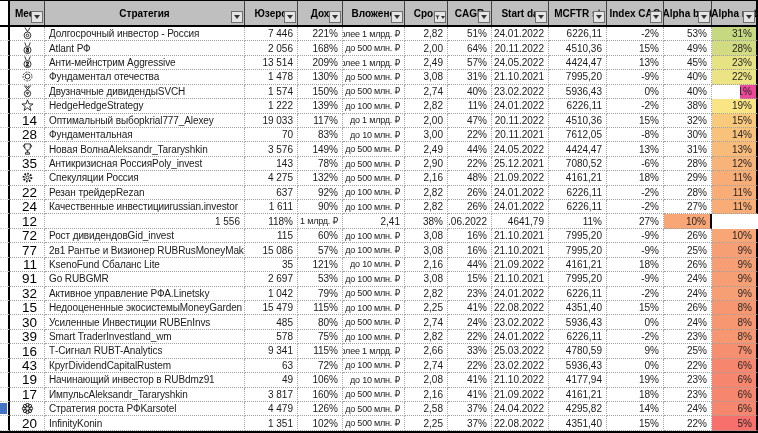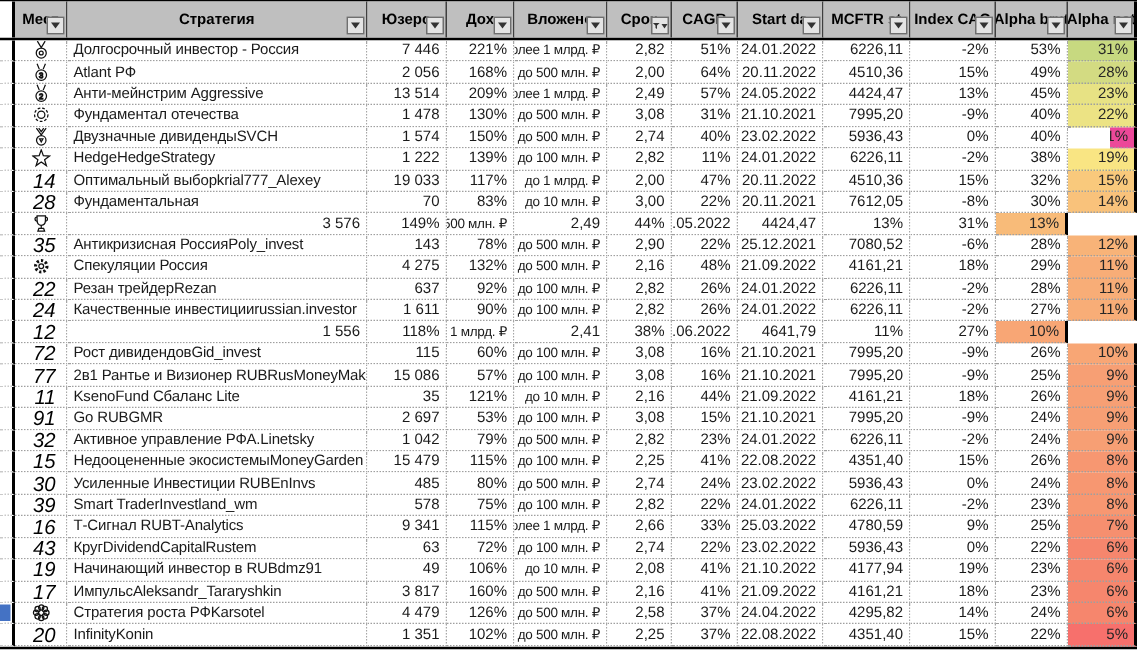--- a/index.html
+++ b/index.html
@@ -14,21 +14,21 @@
   .fbtn{position:absolute;right:1px;bottom:2px;width:12px;height:12px;background:#e4e4e4;border:1px solid #6f6f6f;box-sizing:border-box;display:flex;align-items:center;justify-content:center;gap:1px;}
   .tri{width:0;height:0;border-left:3px solid transparent;border-right:3px solid transparent;border-top:4px solid #333;}
   .tri.small{border-left-width:2px;border-right-width:2px;border-top-width:3px;}
   .fsvg{width:7px;height:7px;}
   .gbody{border-bottom:2px solid #000;box-sizing:border-box;}
   .row{height:14.43px;text-align:center;}
   .cell{box-sizing:border-box;border-right:1px dotted #a6a6a6;border-bottom:1px dotted #9f9f9f;display:flex;align-items:center;overflow:hidden;white-space:nowrap;font-size:10px;color:#1a1a1a;background:#fff;}
   .sliver{background:#fff;border-right:2px solid #000;border-bottom:1px dotted #c9c9c9;box-sizing:border-box;position:relative;}
   .marker{position:absolute;left:0;top:1px;bottom:1px;width:7px;background:#4472c4;}
   .c0{justify-content:center;}
-  .c0.num-place{justify-content:flex-end;padding-right:7px;font-size:13.5px;color:#000;font-style:italic;}
+  .c0.num-place{justify-content:flex-end;padding-right:7px;font-size:13.5px;color:#000;}
   .c1{justify-content:flex-start;padding-left:4px;letter-spacing:-0.1px;}
   .c2,.c3,.c5,.c6,.c7,.c8,.c9,.c10,.c11{justify-content:flex-end;padding-right:4px;}
   .c4{justify-content:flex-end;padding-right:4px;font-size:9px;letter-spacing:-0.2px;}
   .c11{color:#262626;}
   .row .cell:last-child{border-right:2px solid #000;}
   .pic{width:13px;height:13px;}
   .pic *{stroke:#111;fill:none;stroke-width:0.9;}
 </style>
 </head>
 <body>
@@ -492,20 +492,23 @@
           <span>14%</span>
         </div>
       </div>
       <div class="row">
         <div class="cell sliver"></div>
         <div class="cell c0">
           <svg class="pic">
             <use href="#i-trophy"></use>
           </svg>
         </div>
+        <div class="cell c1">
+          <span>Новая ВолнаAleksandr_Tararyshkin</span>
+        </div>
         <div class="cell c2">
           <span>3 576</span>
         </div>
         <div class="cell c3">
           <span>149%</span>
         </div>
         <div class="cell c4">
           <span>до 500 млн. ₽</span>
         </div>
         <div class="cell c5">

